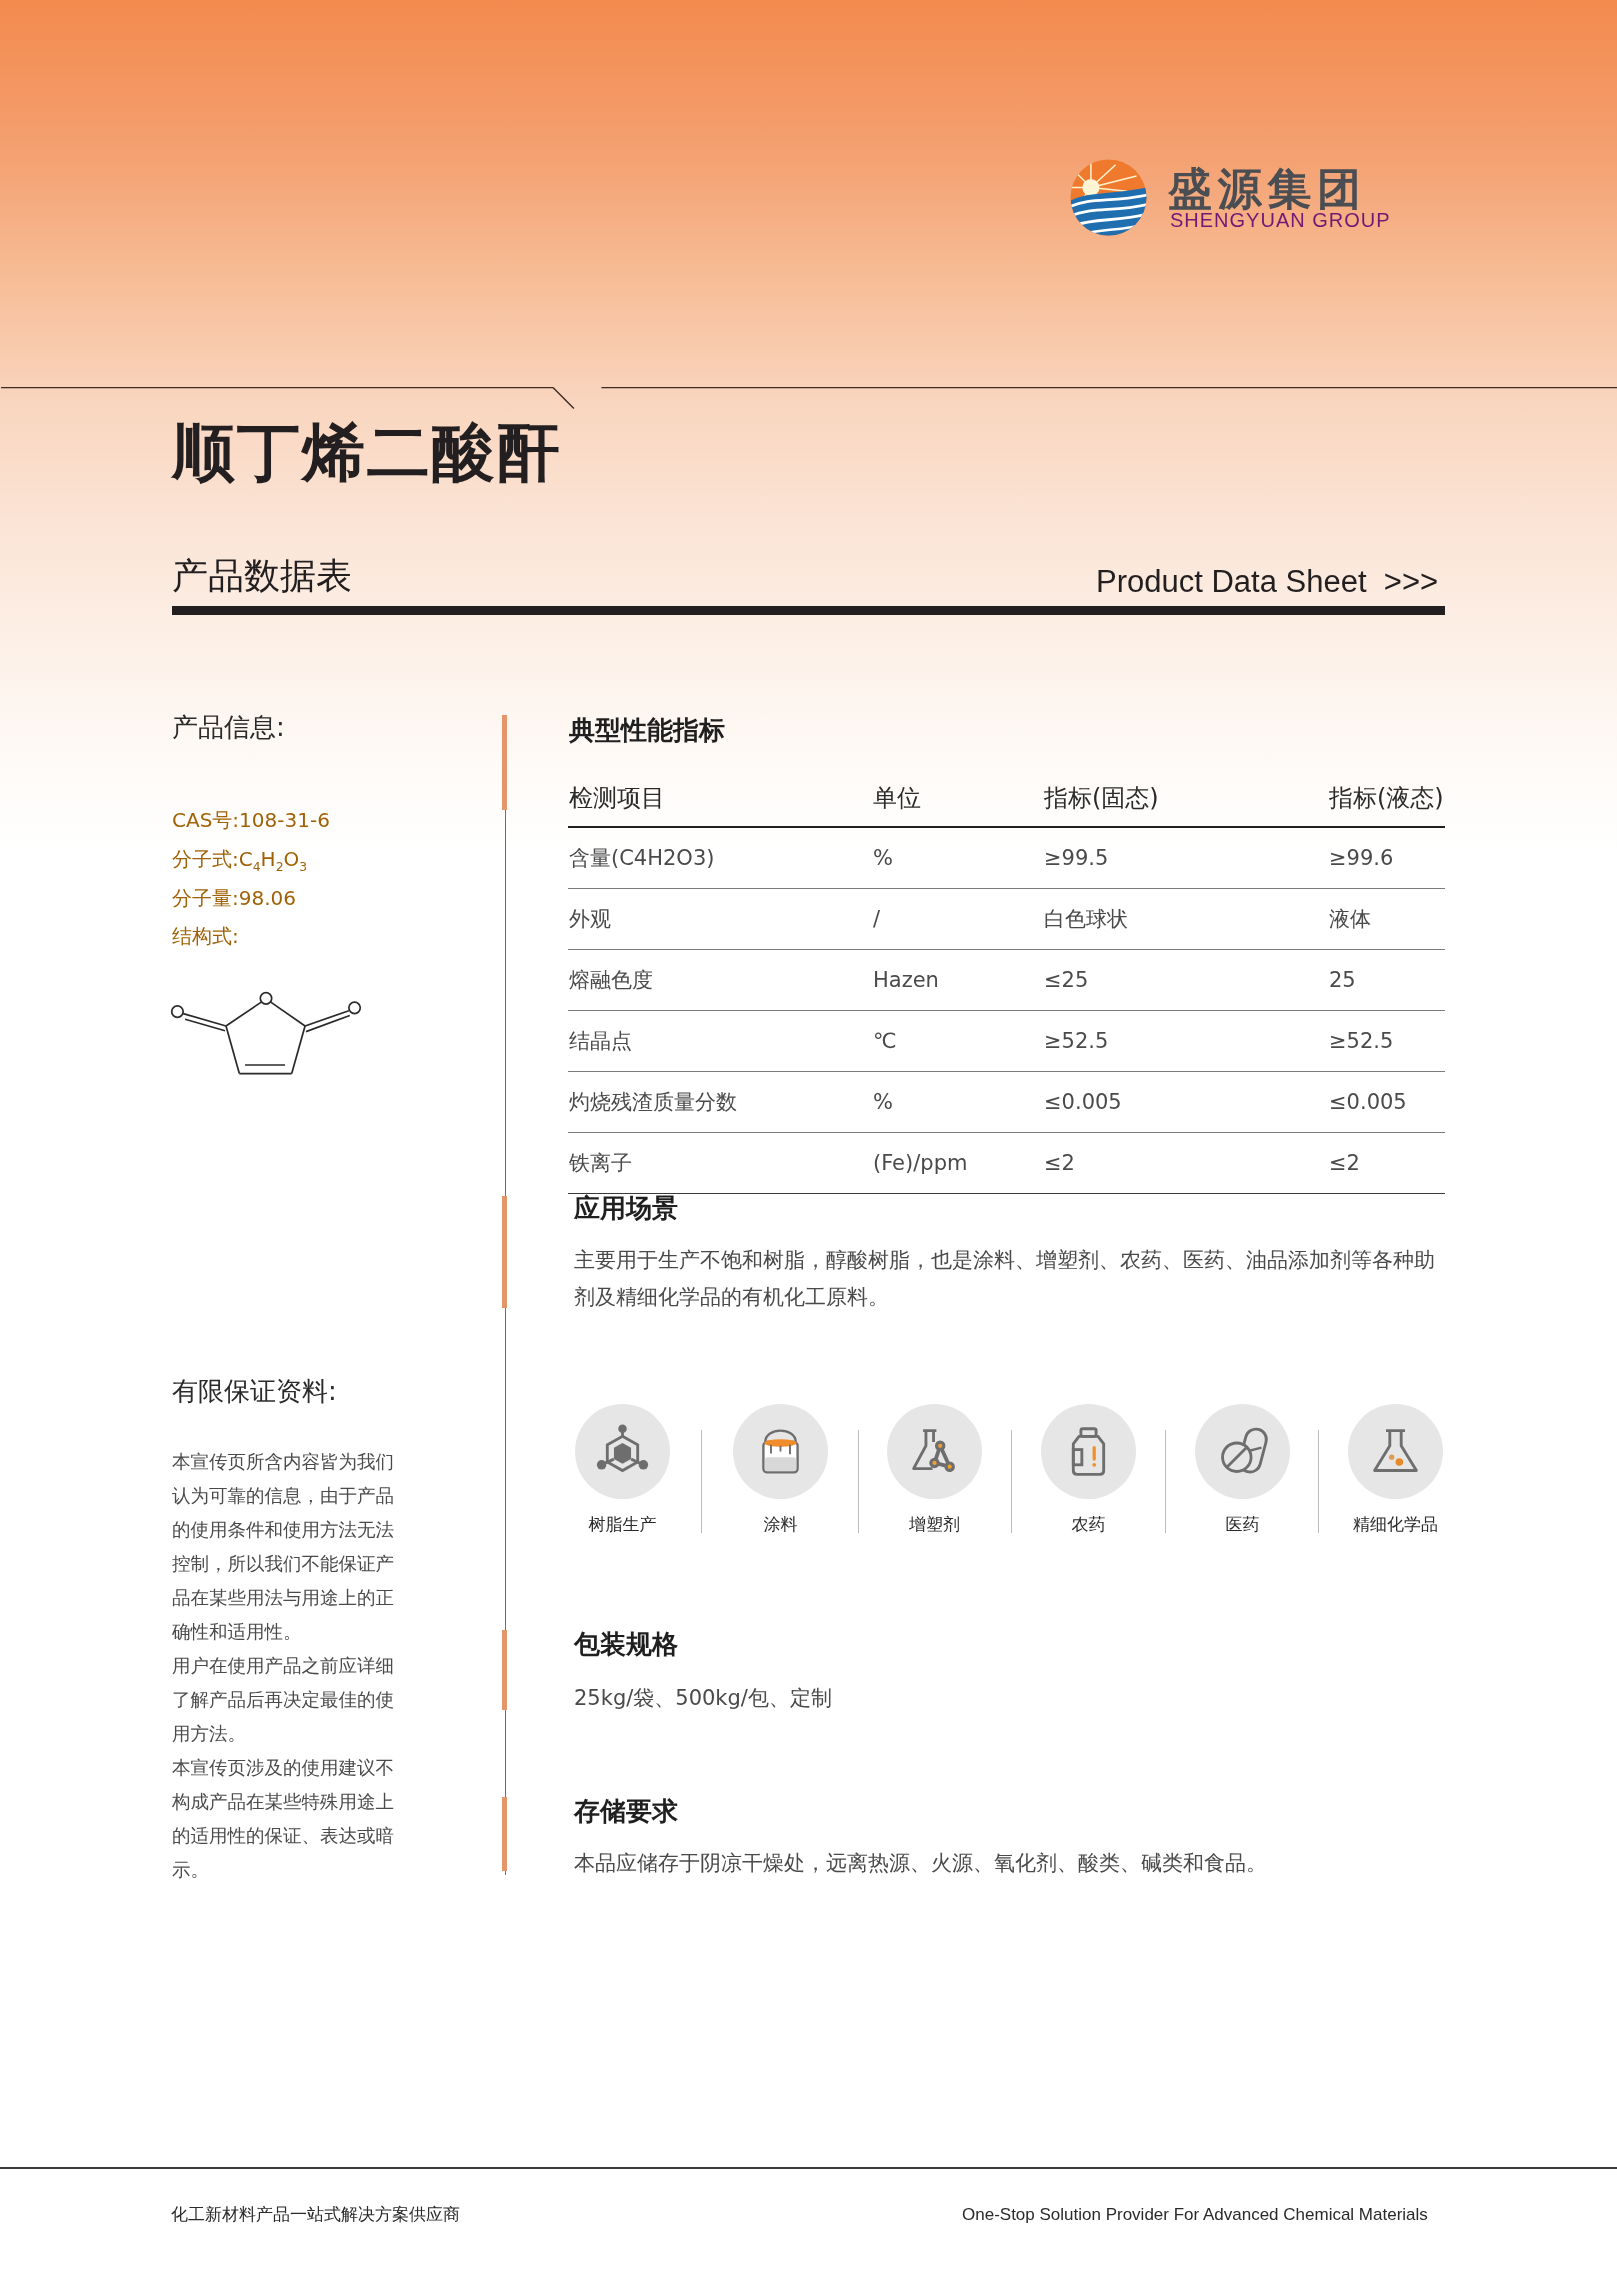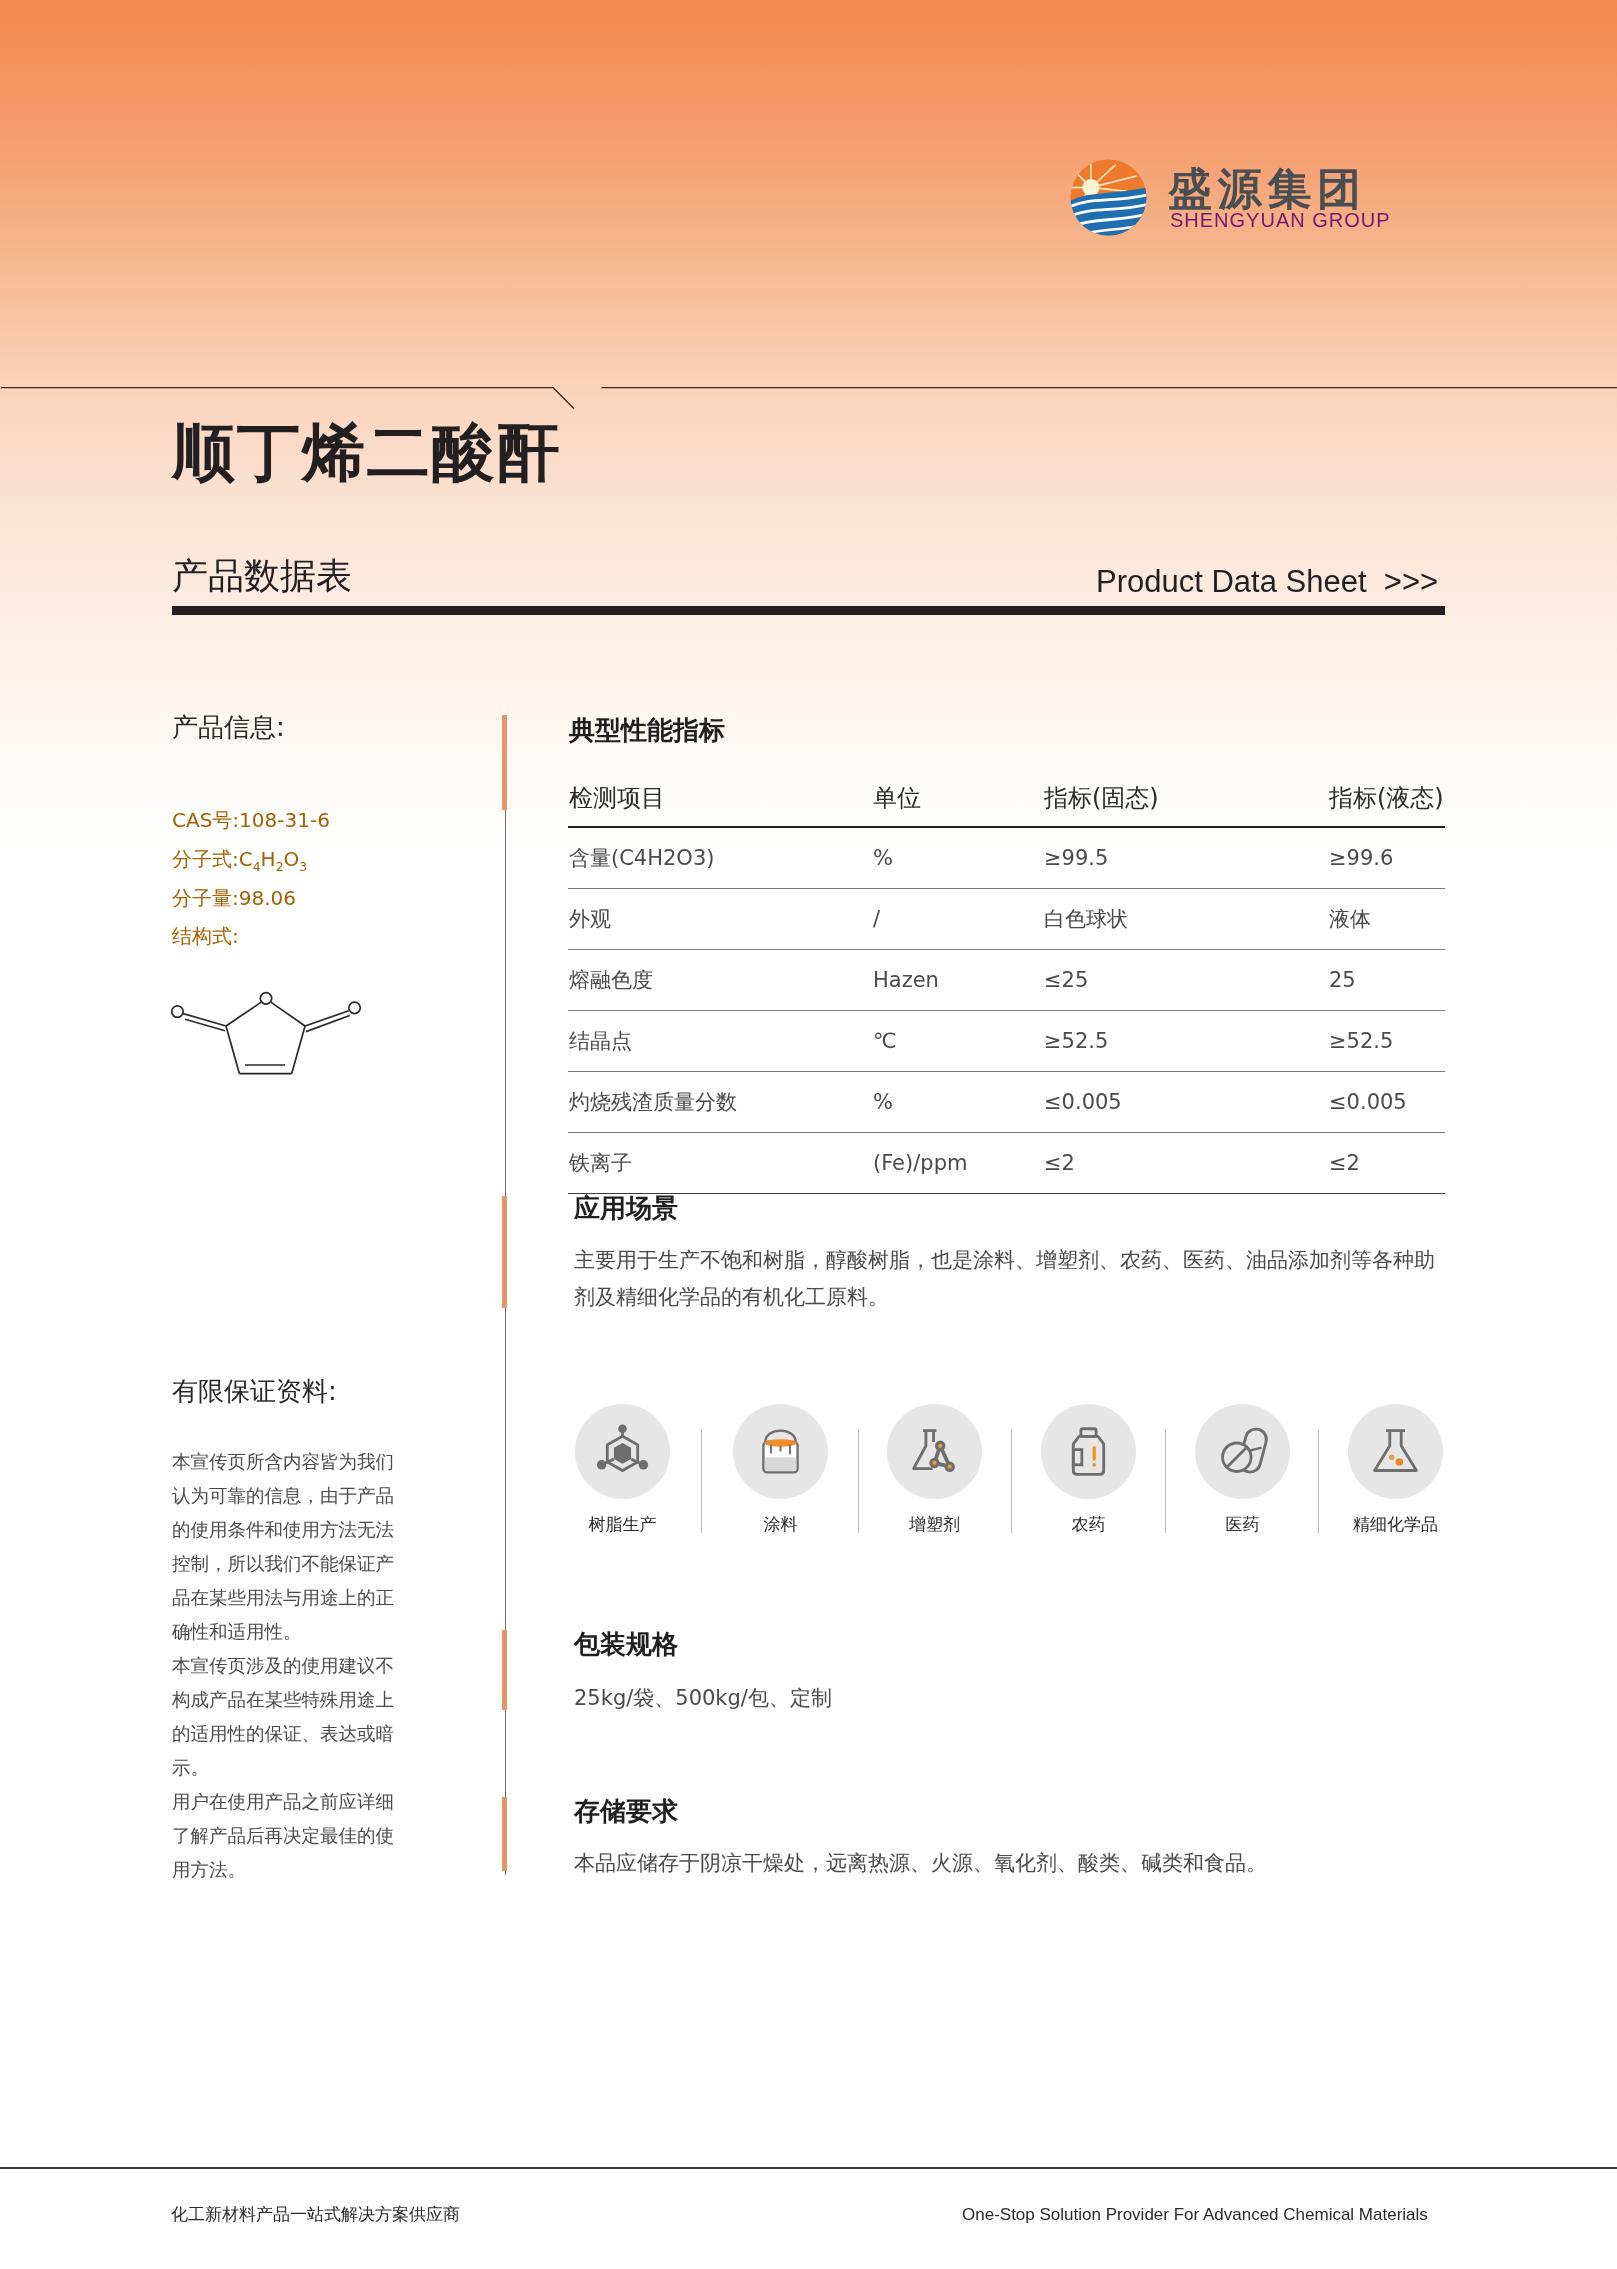--- a/index.html
+++ b/index.html
@@ -162,22 +162,22 @@
     <line x1="193" y1="1066" x2="238" y2="1079"></line>
     <line x1="195" y1="1072" x2="237" y2="1084"></line>
     <line x1="321" y1="1079" x2="367" y2="1063"></line>
     <line x1="322" y1="1085" x2="368" y2="1068"></line>
   </g>
 </svg>
 
 <div class="abs side-heading" style="top:1375px">有限保证资料:</div>
 <div class="abs warranty-text">
   <p>本宣传页所含内容皆为我们认为可靠的信息，由于产品的使用条件和使用方法无法控制，所以我们不能保证产品在某些用法与用途上的正确性和适用性。</p>
+  <p>用户在使用产品之前应详细了解产品后再决定最佳的使用方法。</p>
   <p>本宣传页涉及的使用建议不构成产品在某些特殊用途上的适用性的保证、表达或暗示。</p>
-  <p>用户在使用产品之前应详细了解产品后再决定最佳的使用方法。</p>
 </div>
 
 <div class="abs vline"></div>
 <div class="abs obar" style="top:715px;height:95px"></div>
 <div class="abs obar" style="top:1196px;height:112px"></div>
 <div class="abs obar" style="top:1630px;height:80px"></div>
 <div class="abs obar" style="top:1797px;height:74px"></div>
 
 <div class="abs sec-heading" style="top:714px">典型性能指标</div>
 <div class="abs spec-table">

